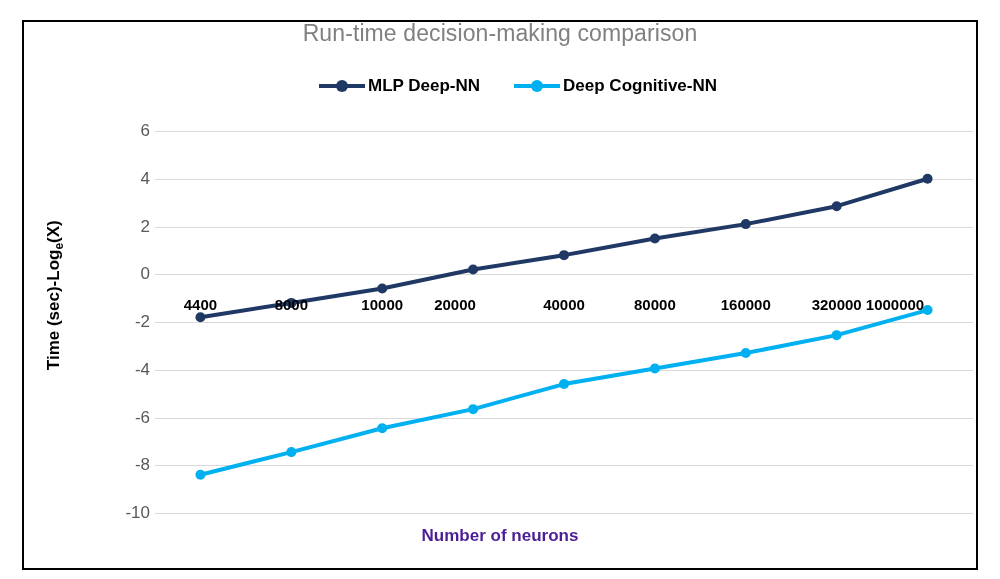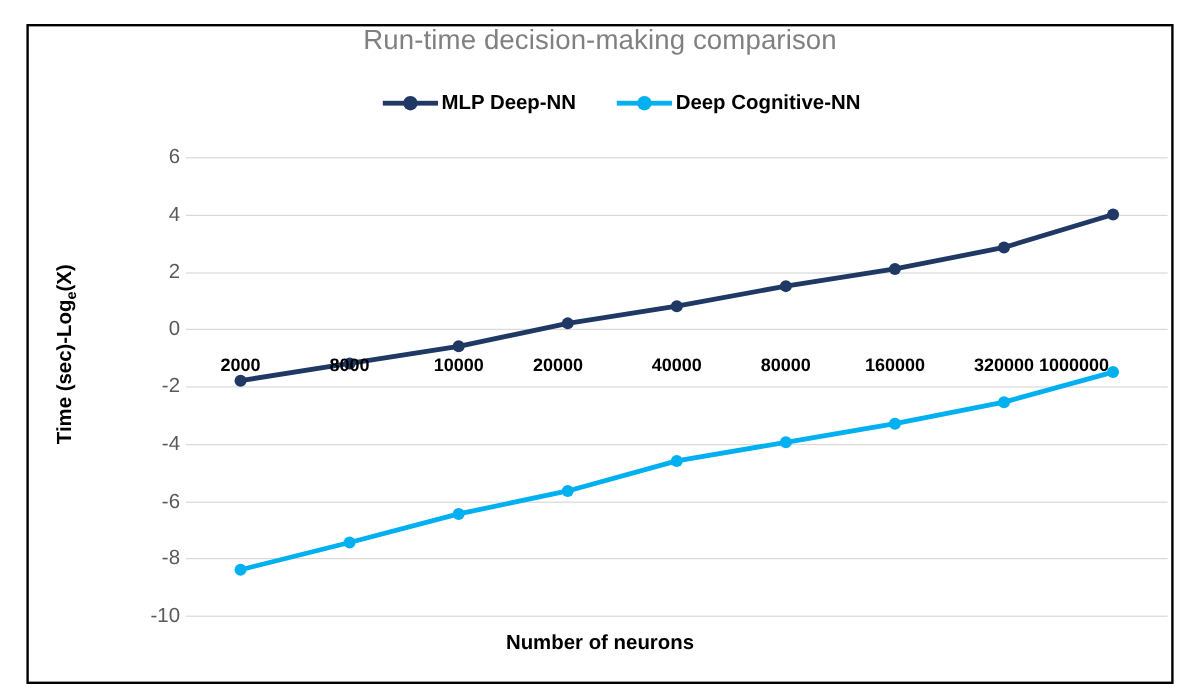--- a/index.html
+++ b/index.html
@@ -130,21 +130,21 @@
   }
   #y-axis-title sub { font-size: 12px; }
 
   #x-axis-title {
     position: absolute;
     left: 0; top: 526px;
     width: 1000px;
     text-align: center;
     font-size: 17px;
     font-weight: bold;
-    color: #000000;
+    color: #4c1d95;
   }
 
   #series-svg {
     position: absolute;
     left: 0; top: 0;
     width: 818px; height: 382px;
     overflow: visible;
     z-index: 3;
   }
 </style>
@@ -214,24 +214,24 @@
       <div class="gridline" style="top: 95.5px; background: rgb(217, 217, 217);"></div>
       <div class="gridline" style="top: 143.25px; background: rgb(217, 217, 217);"></div>
       <div class="gridline" style="top: 191px; background: rgb(217, 217, 217);"></div>
       <div class="gridline" style="top: 238.75px; background: rgb(217, 217, 217);"></div>
       <div class="gridline" style="top: 286.5px; background: rgb(217, 217, 217);"></div>
       <div class="gridline" style="top: 334.25px; background: rgb(217, 217, 217);"></div>
       <div class="gridline" style="top: 382px; background: rgb(217, 217, 217);"></div>
     </div>
 
   <div id="x-ticks">
-      <div class="xtick-label" style="left: 45.4444px; top: 0px;">2000</div>
+      <div class="xtick-label" style="left: 45.4444px; top: 0px;">4400</div>
       <div class="xtick-label" style="left: 136.333px; top: 0px;">8000</div>
       <div class="xtick-label" style="left: 227.222px; top: 0px;">10000</div>
-      <div class="xtick-label" style="left: 310px; top: 0px;">20000</div>
+      <div class="xtick-label" style="left: 300px; top: 0px;">20000</div>
       <div class="xtick-label" style="left: 409px; top: 0px;">40000</div>
       <div class="xtick-label" style="left: 499.889px; top: 0px;">80000</div>
       <div class="xtick-label" style="left: 590.778px; top: 0px;">160000</div>
       <div class="xtick-label" style="left: 681.667px; top: 0px;">320000</div>
       <div class="xtick-label" style="left: 740px; top: 0px;">1000000</div>
     </div>
 
   <div id="y-axis-title">
     <span>
       <span>Time (sec)-Log</span><sub>e</sub><span>(X)</span>

